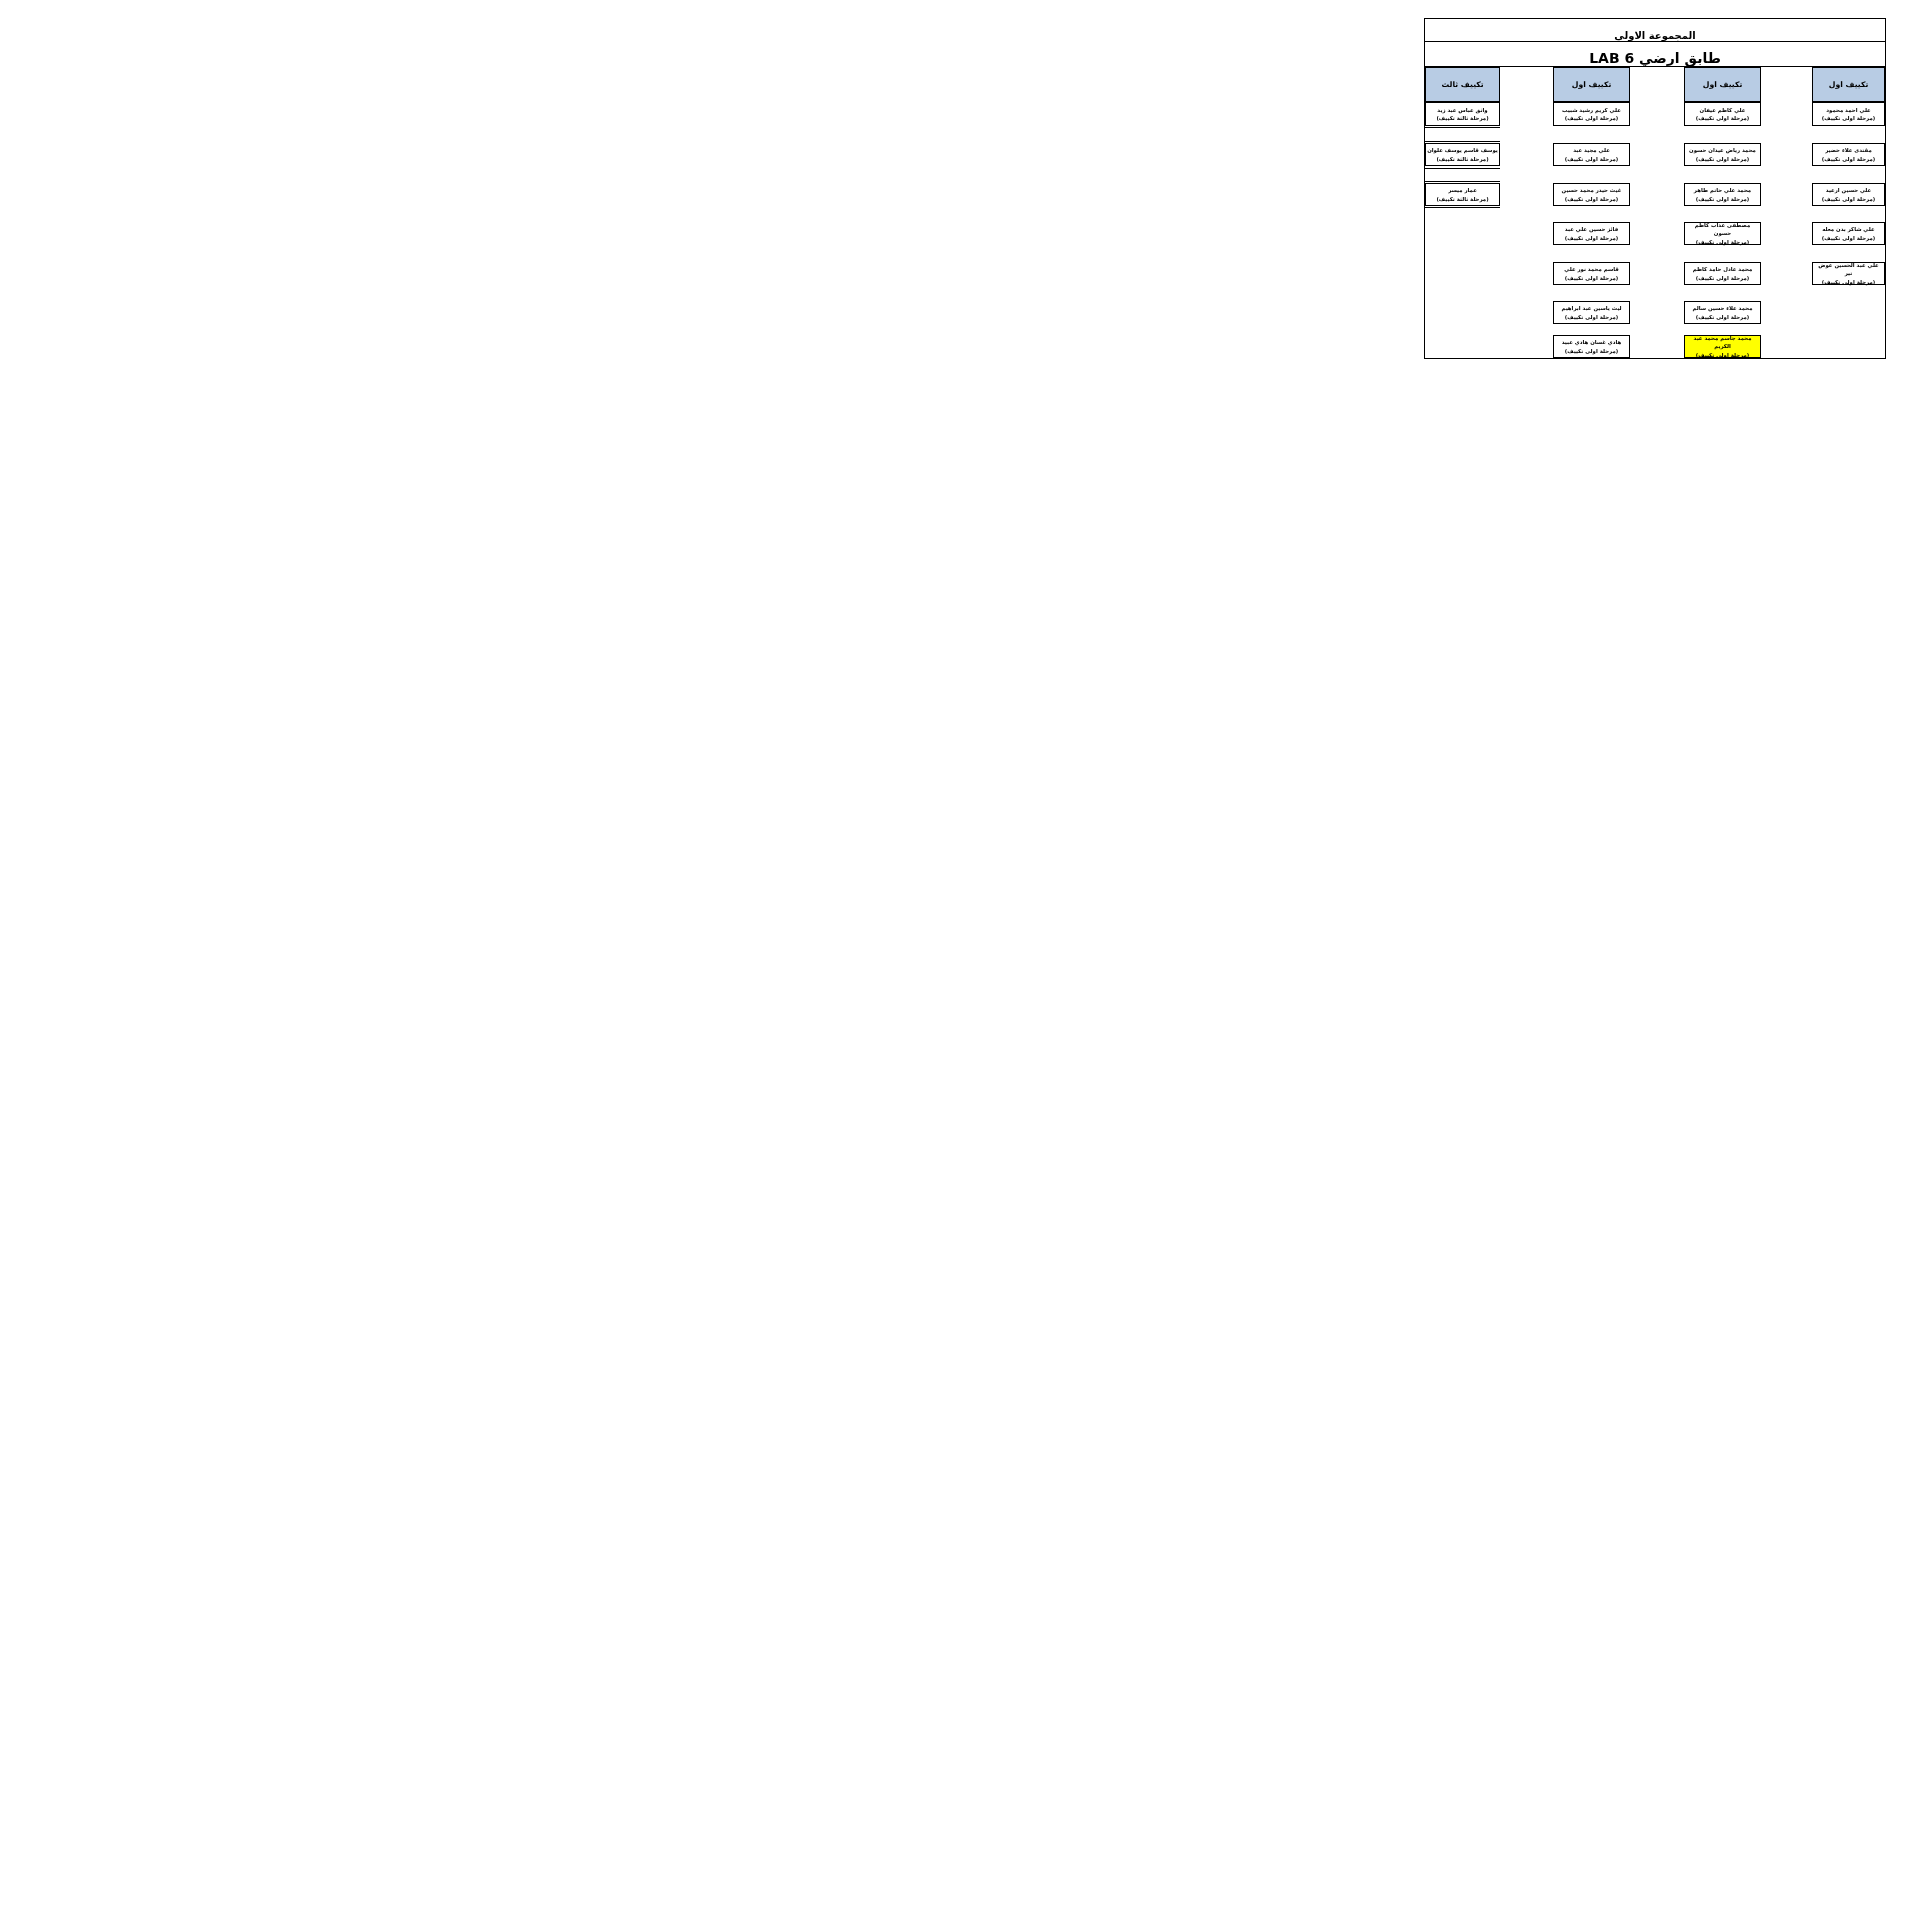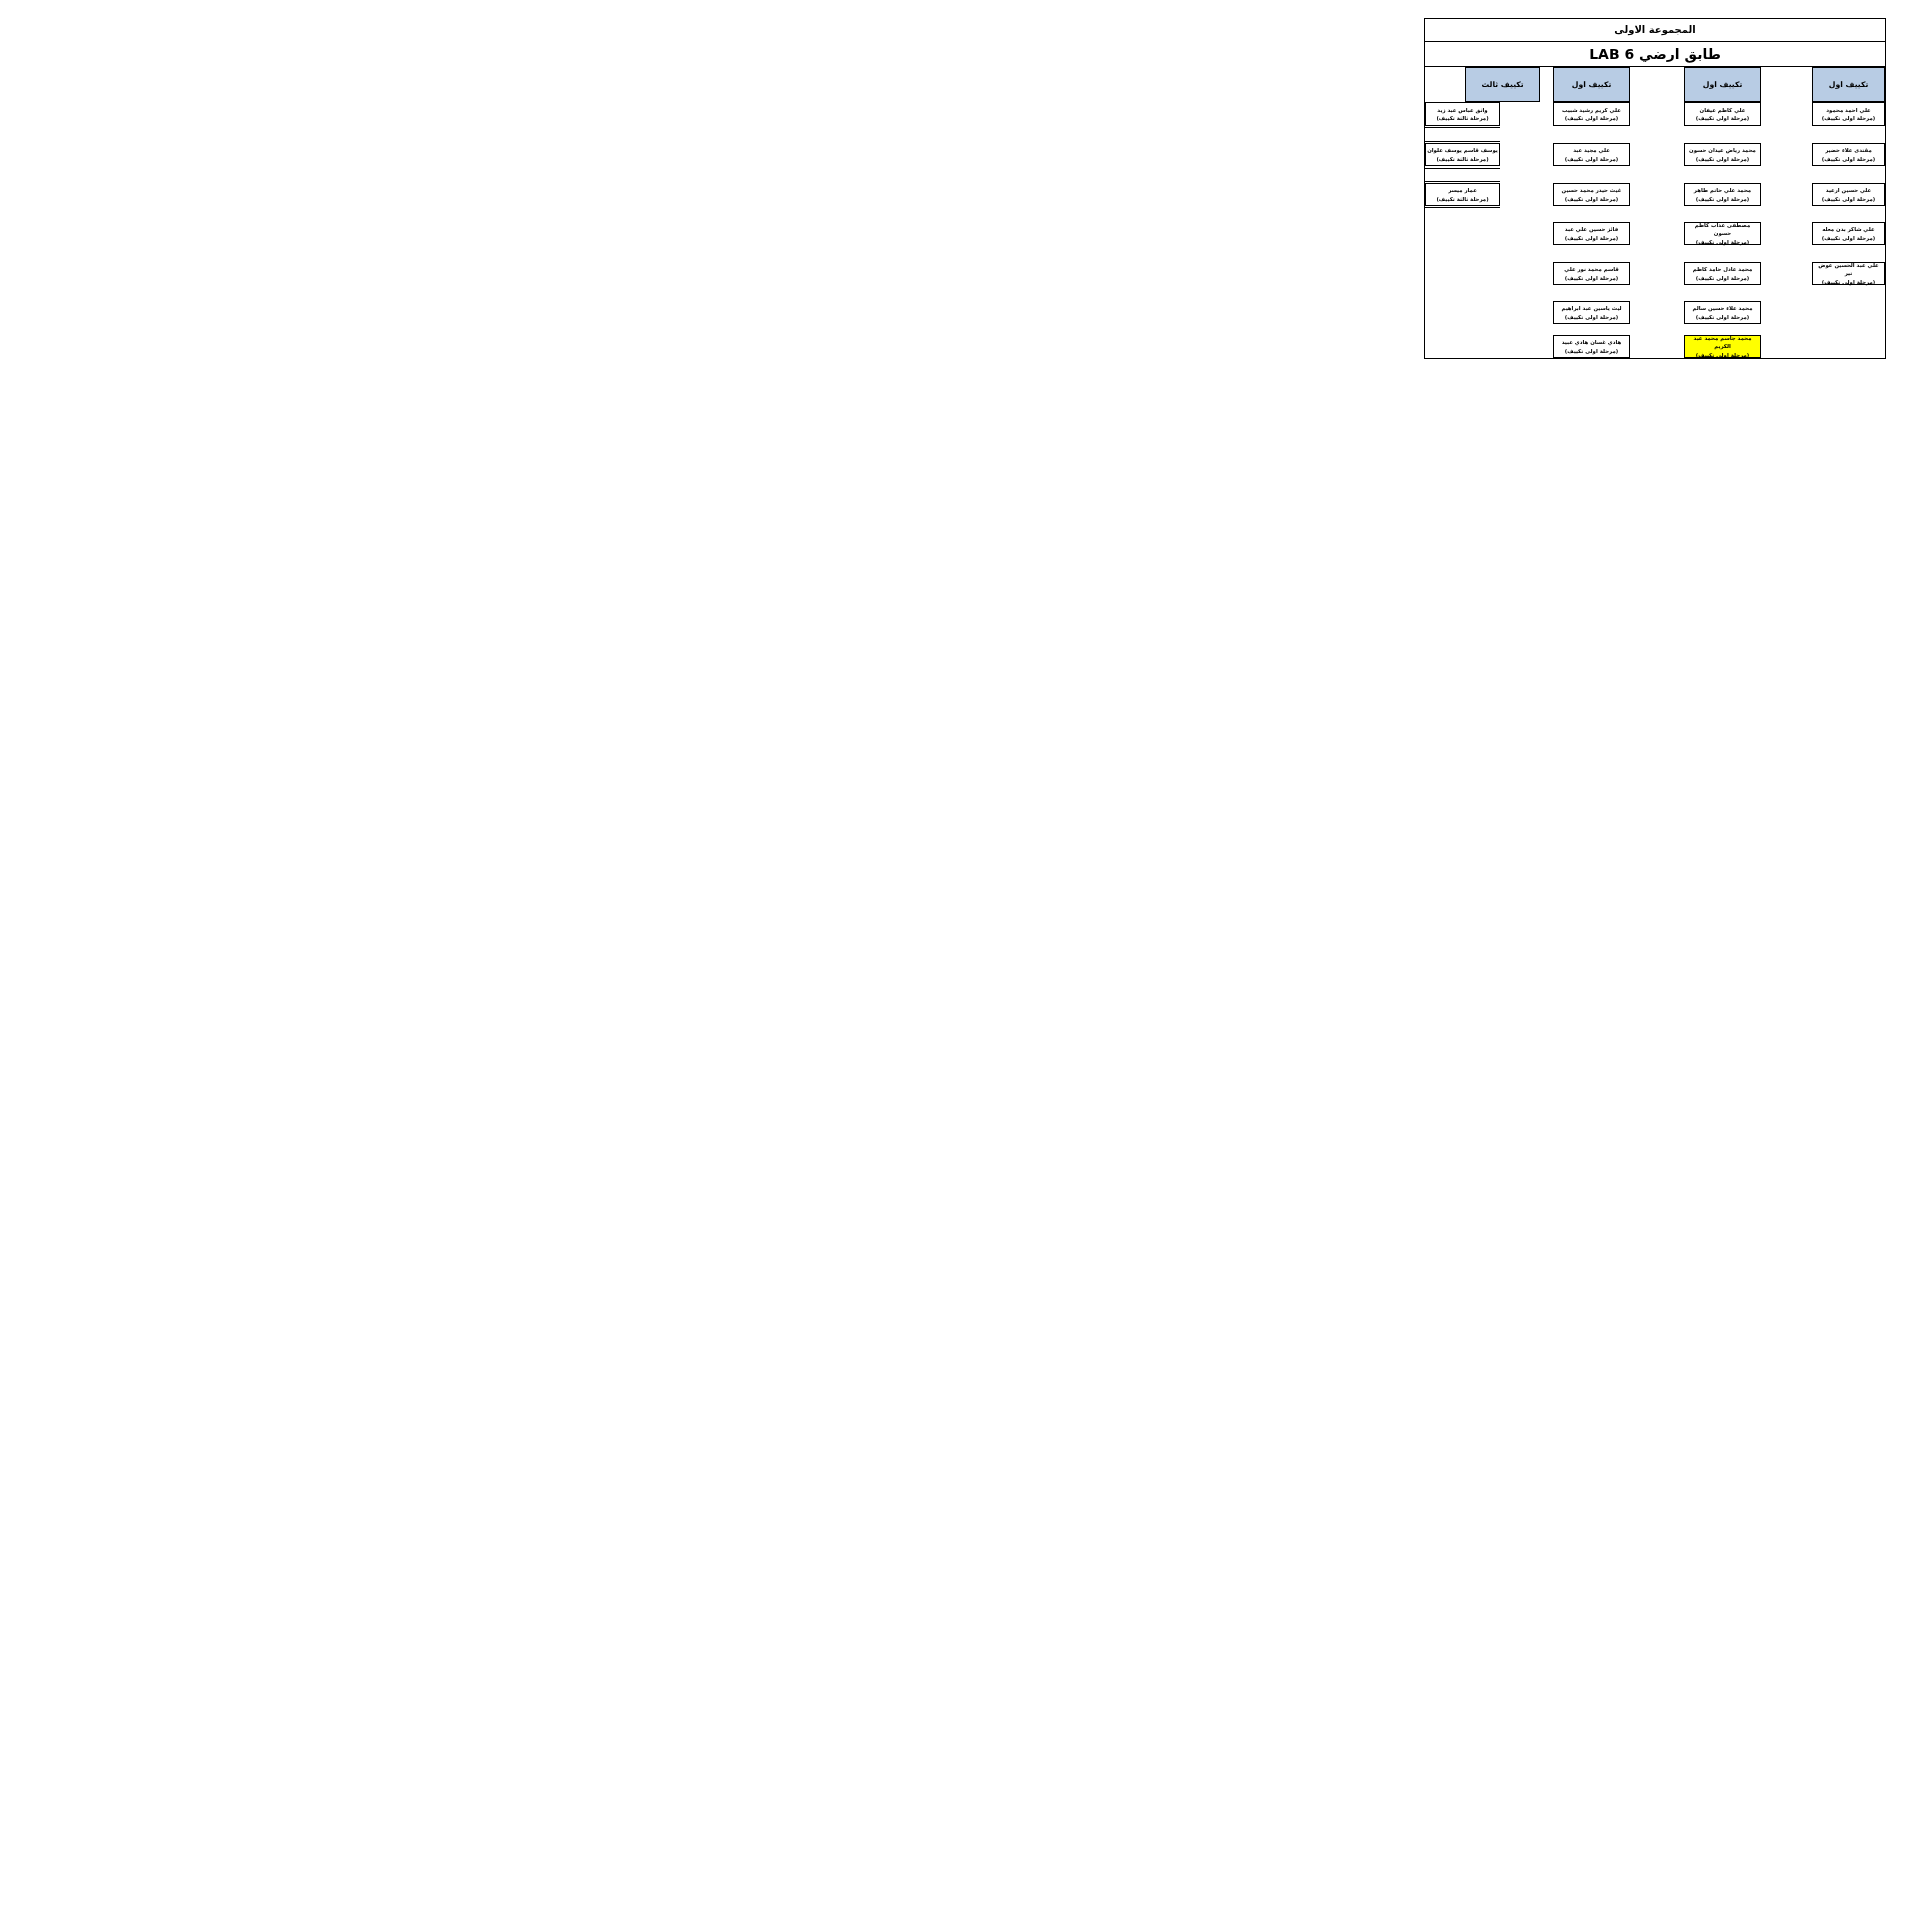--- a/index.html
+++ b/index.html
@@ -15,21 +15,21 @@
     overflow: hidden;
   }
   #frame {
     position: absolute;
     left: 37px; top: 17.7px;
     width: 460px; height: 339px;
     border: 1.5px solid #000;
   }
   .band {
     width: 100%;
-    display: flex; align-items: center; justify-content: center;
+    display: flex; align-items: flex-end; justify-content: center;
     box-sizing: border-box;
     border-bottom: 1.5px solid #000;
     font-weight: bold; color: #000;
   }
   #title-row   { height: 23px; font-size: 10px; }
   #subtitle-row{ height: 25.4px; font-size: 14px; }
   #content {
     position: relative;
     width: 100%; height: 291px;
   }
@@ -68,21 +68,21 @@
 <div id="page">
   <div id="frame">
     <div id="title-row" class="band">
       <span>المجموعة الاولى</span>
     </div>
     <div id="subtitle-row" class="band">
       <span>طابق ارضي LAB 6</span>
     </div>
     <div id="content">
         <div class="col" style="left: 0px; width: 75px;">
-          <div class="col-header" style="background: rgb(184, 204, 228); margin-left: 40px;">تكييف ثالث</div>
+          <div class="col-header" style="background: rgb(184, 204, 228);">تكييف ثالث</div>
           <div class="student-box" style="top: 35px; height: 24px;">
             <div>واثق عباس عبد زيد</div>
             <div>(مرحلة ثالثة تكييف)</div>
           </div>
           <div class="sep" style="top: 60px;"></div>
           <div class="sep" style="top: 74px;"></div>
           <div class="student-box" style="top: 76px; height: 23px;">
             <div>يوسف قاسم يوسف علوان</div>
             <div>(مرحلة ثالثة تكييف)</div>
           </div>

